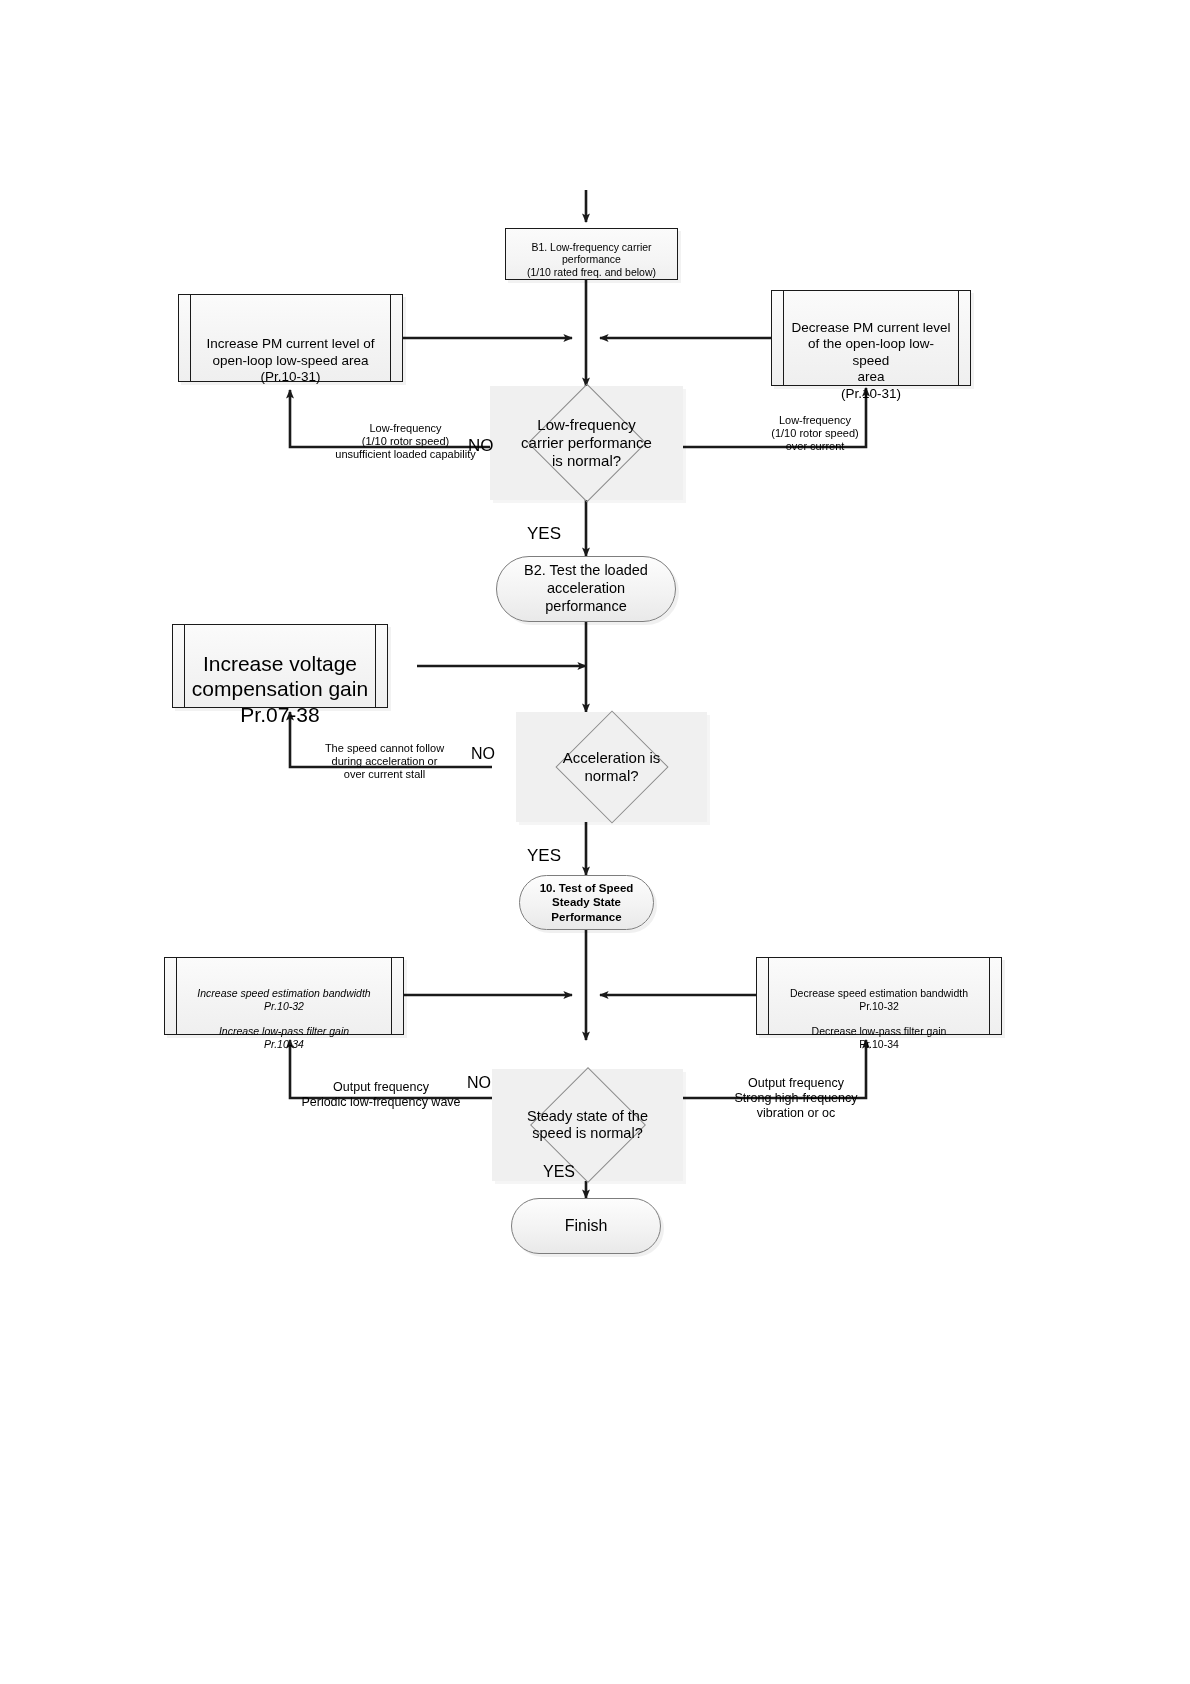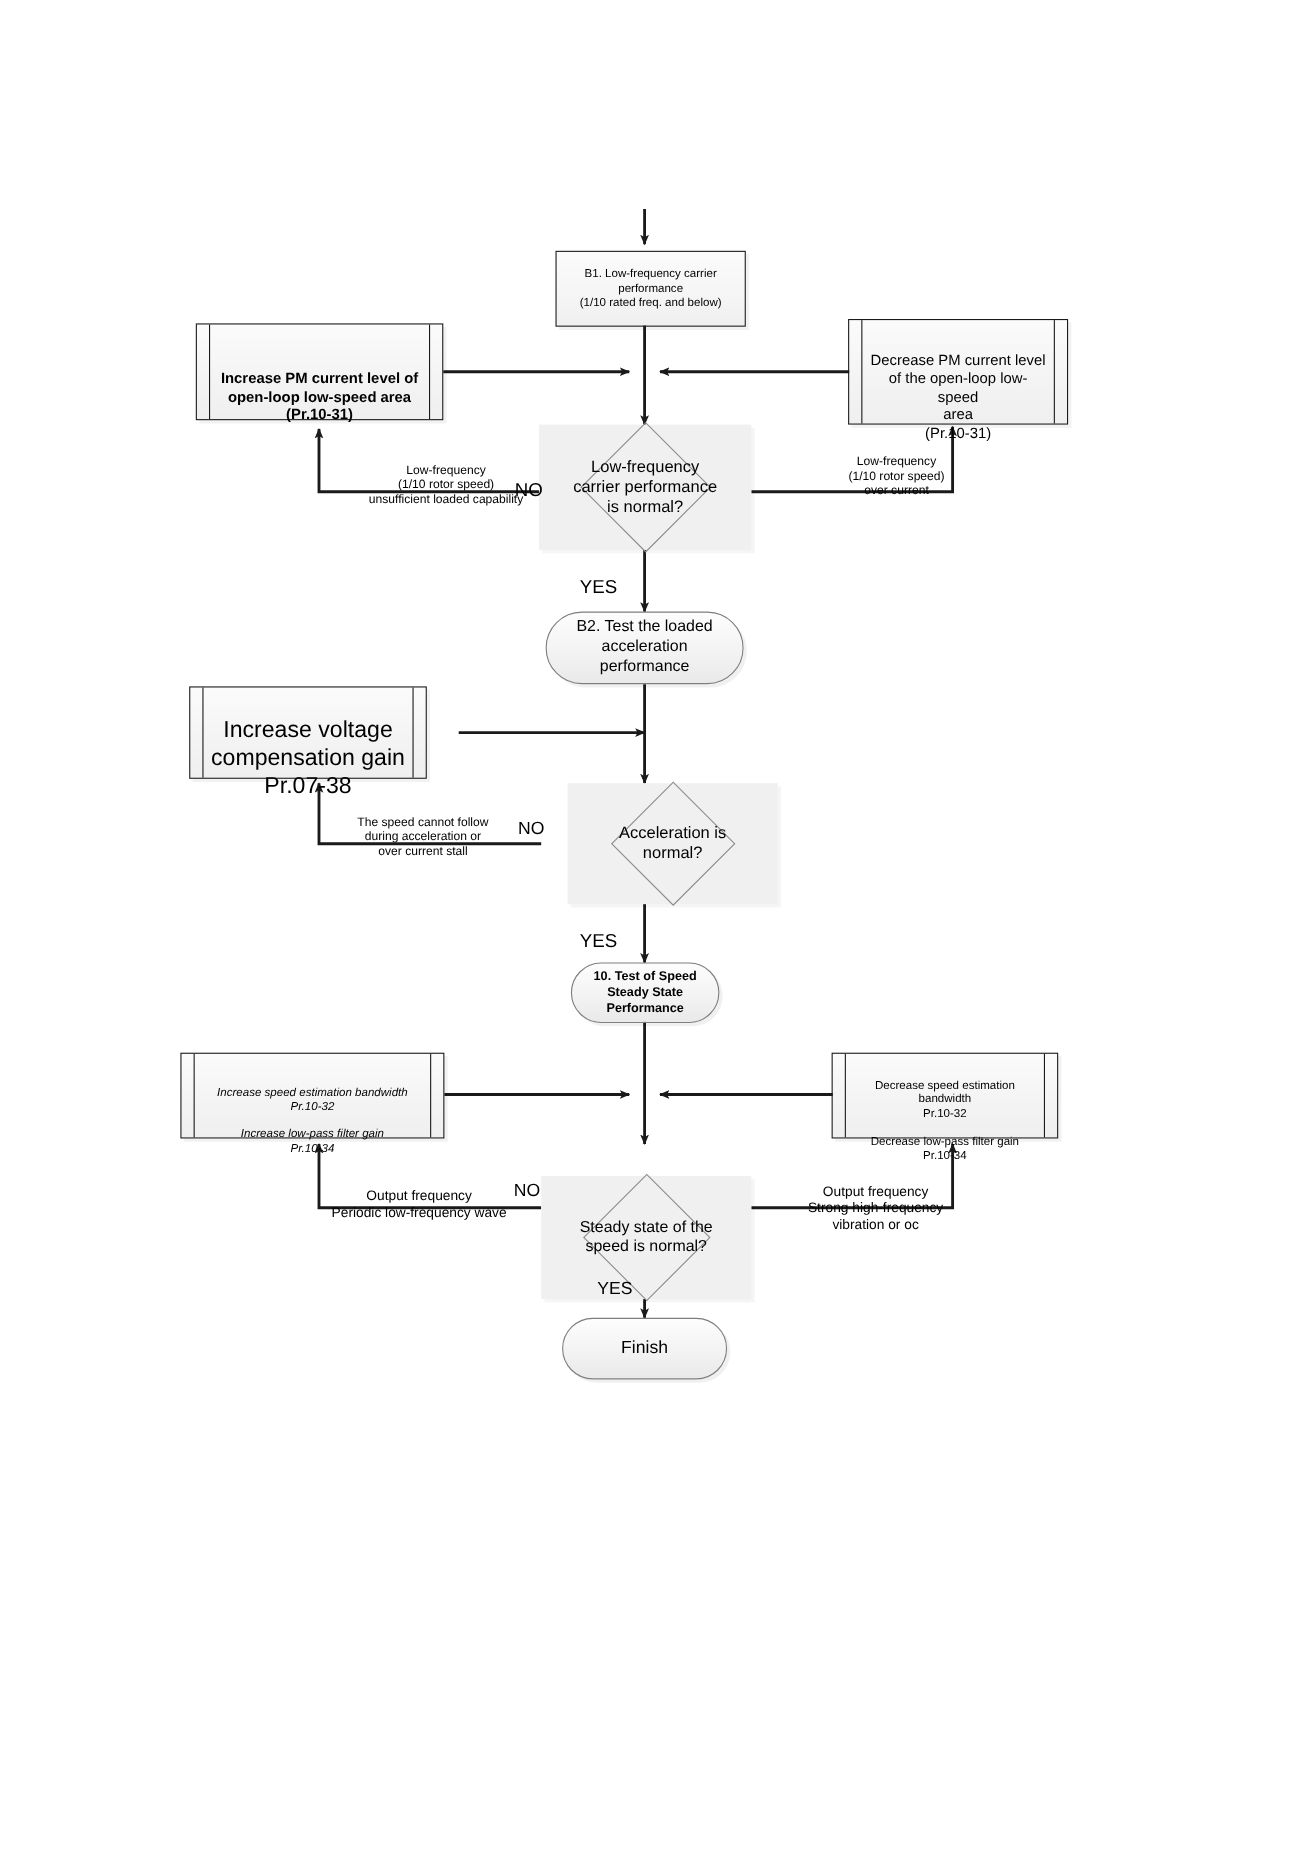--- a/index.html
+++ b/index.html
@@ -108,27 +108,27 @@
 
       <path d="M492,1098 L290,1098 L290,1040" marker-end="url(#ah)"></path>
 
       <path d="M683,1098 L866,1098 L866,1040" marker-end="url(#ah)"></path>
 
       <line x1="586" y1="1152" x2="586" y2="1198" marker-end="url(#ah)"></line>
     </g>
   </svg>
 
 
-  <div class="node rect" style="left:505px;top:228px;width:173px;height:69px;font-size:10.5px;">
+  <div class="node rect" style="left:505px;top:228px;width:173px;height:52px;font-size:10.5px;align-items:flex-end;">
     <div class="txt">B1. Low-frequency carrier
 performance
 (1/10 rated freq. and below)</div>
   </div>
 
-  <div class="node proc" style="left:178px;top:294px;width:225px;height:88px;font-size:13.5px;font-weight:bold;">
+  <div class="node proc" style="left:178px;top:294px;width:225px;height:88px;font-size:13.5px;">
     <div class="txt">Increase PM current level of
 open-loop low-speed area
 (Pr.10-31)</div>
   </div>
 
   <div class="node proc" style="left:771px;top:290px;width:200px;height:96px;font-size:13.5px;">
     <div class="txt">Decrease PM current level
 of the open-loop low-speed
 area
 (Pr.10-31)</div>
@@ -168,21 +168,21 @@
   </div>
 
   <div class="node proc" style="left:164px;top:957px;width:240px;height:78px;font-size:10.5px;font-style:italic;">
     <div class="txt">Increase speed estimation bandwidth
 Pr.10-32
 
 Increase low-pass filter gain
 Pr.10-34</div>
   </div>
 
-  <div class="node proc" style="left:756px;top:957px;width:206px;height:78px;font-size:10.5px;">
+  <div class="node proc" style="left:756px;top:957px;width:246px;height:78px;font-size:10.5px;">
     <div class="txt">Decrease speed estimation bandwidth
 Pr.10-32
 
 Decrease low-pass filter gain
 Pr.10-34</div>
   </div>
 
   <div class="decision" style="left:492px;top:1069px;width:191px;height:112px;">
     <div class="plate"></div>
     <div class="dia" style="width:80px;height:80px;"></div>

